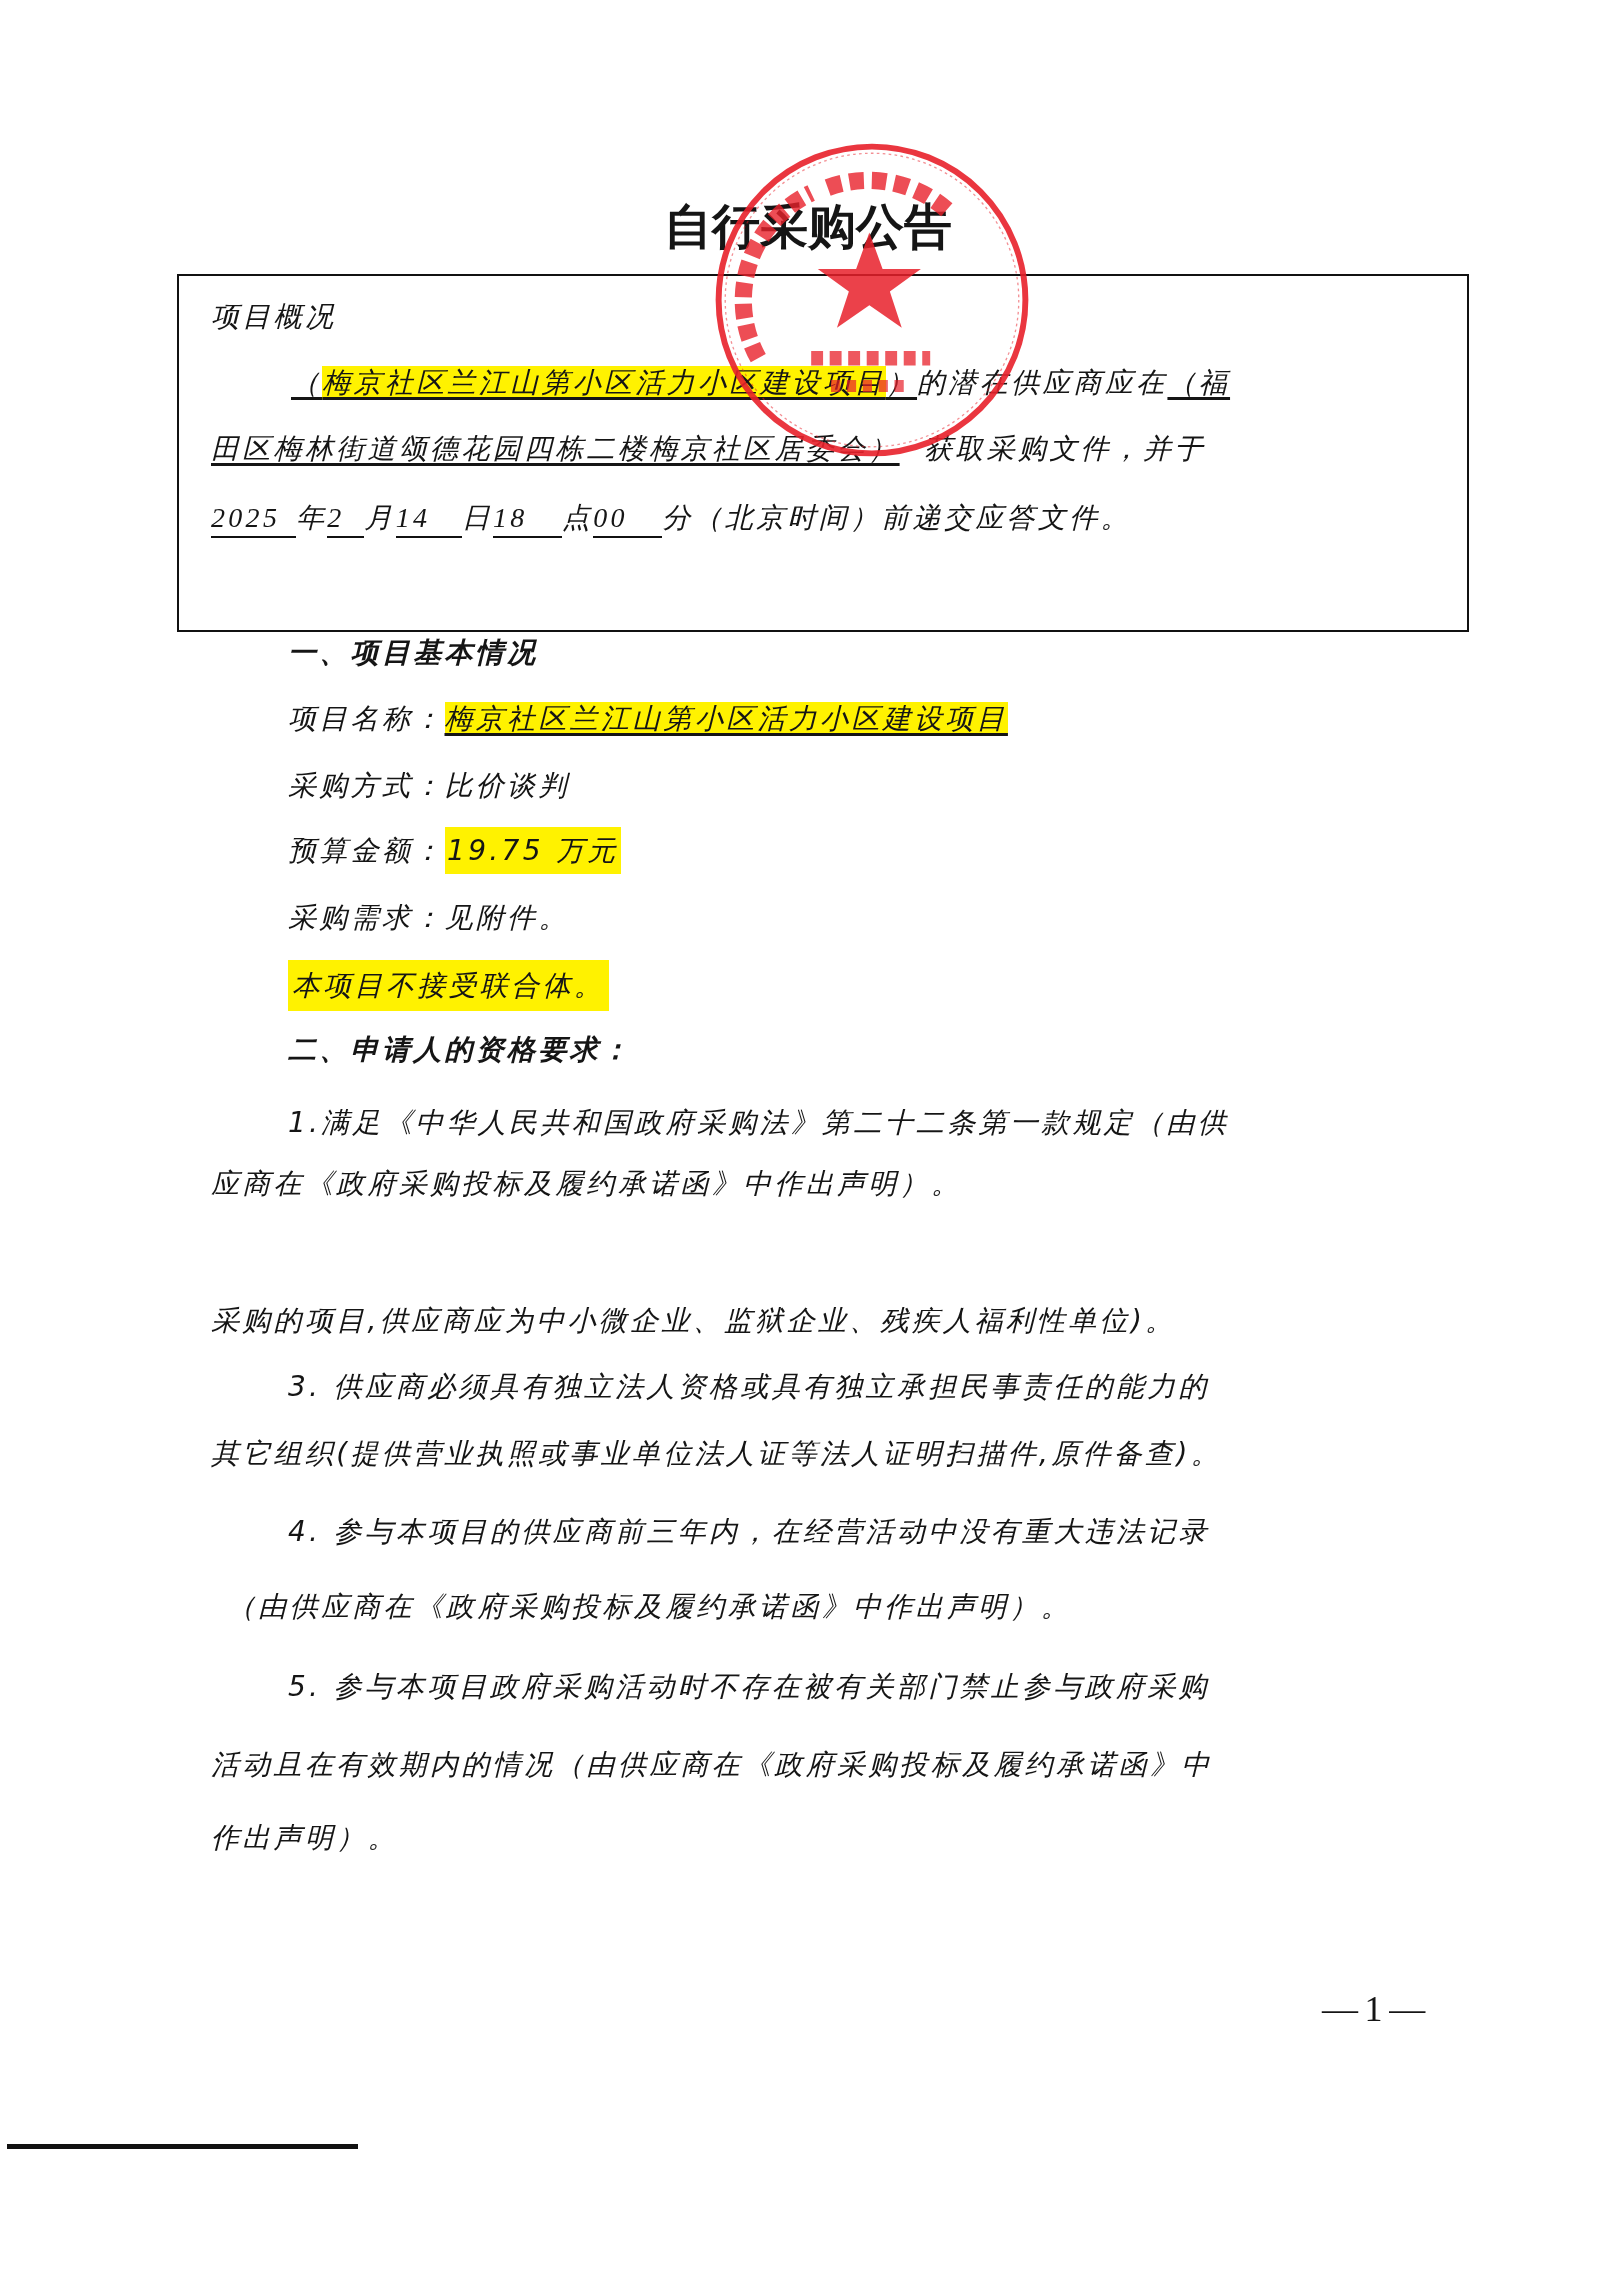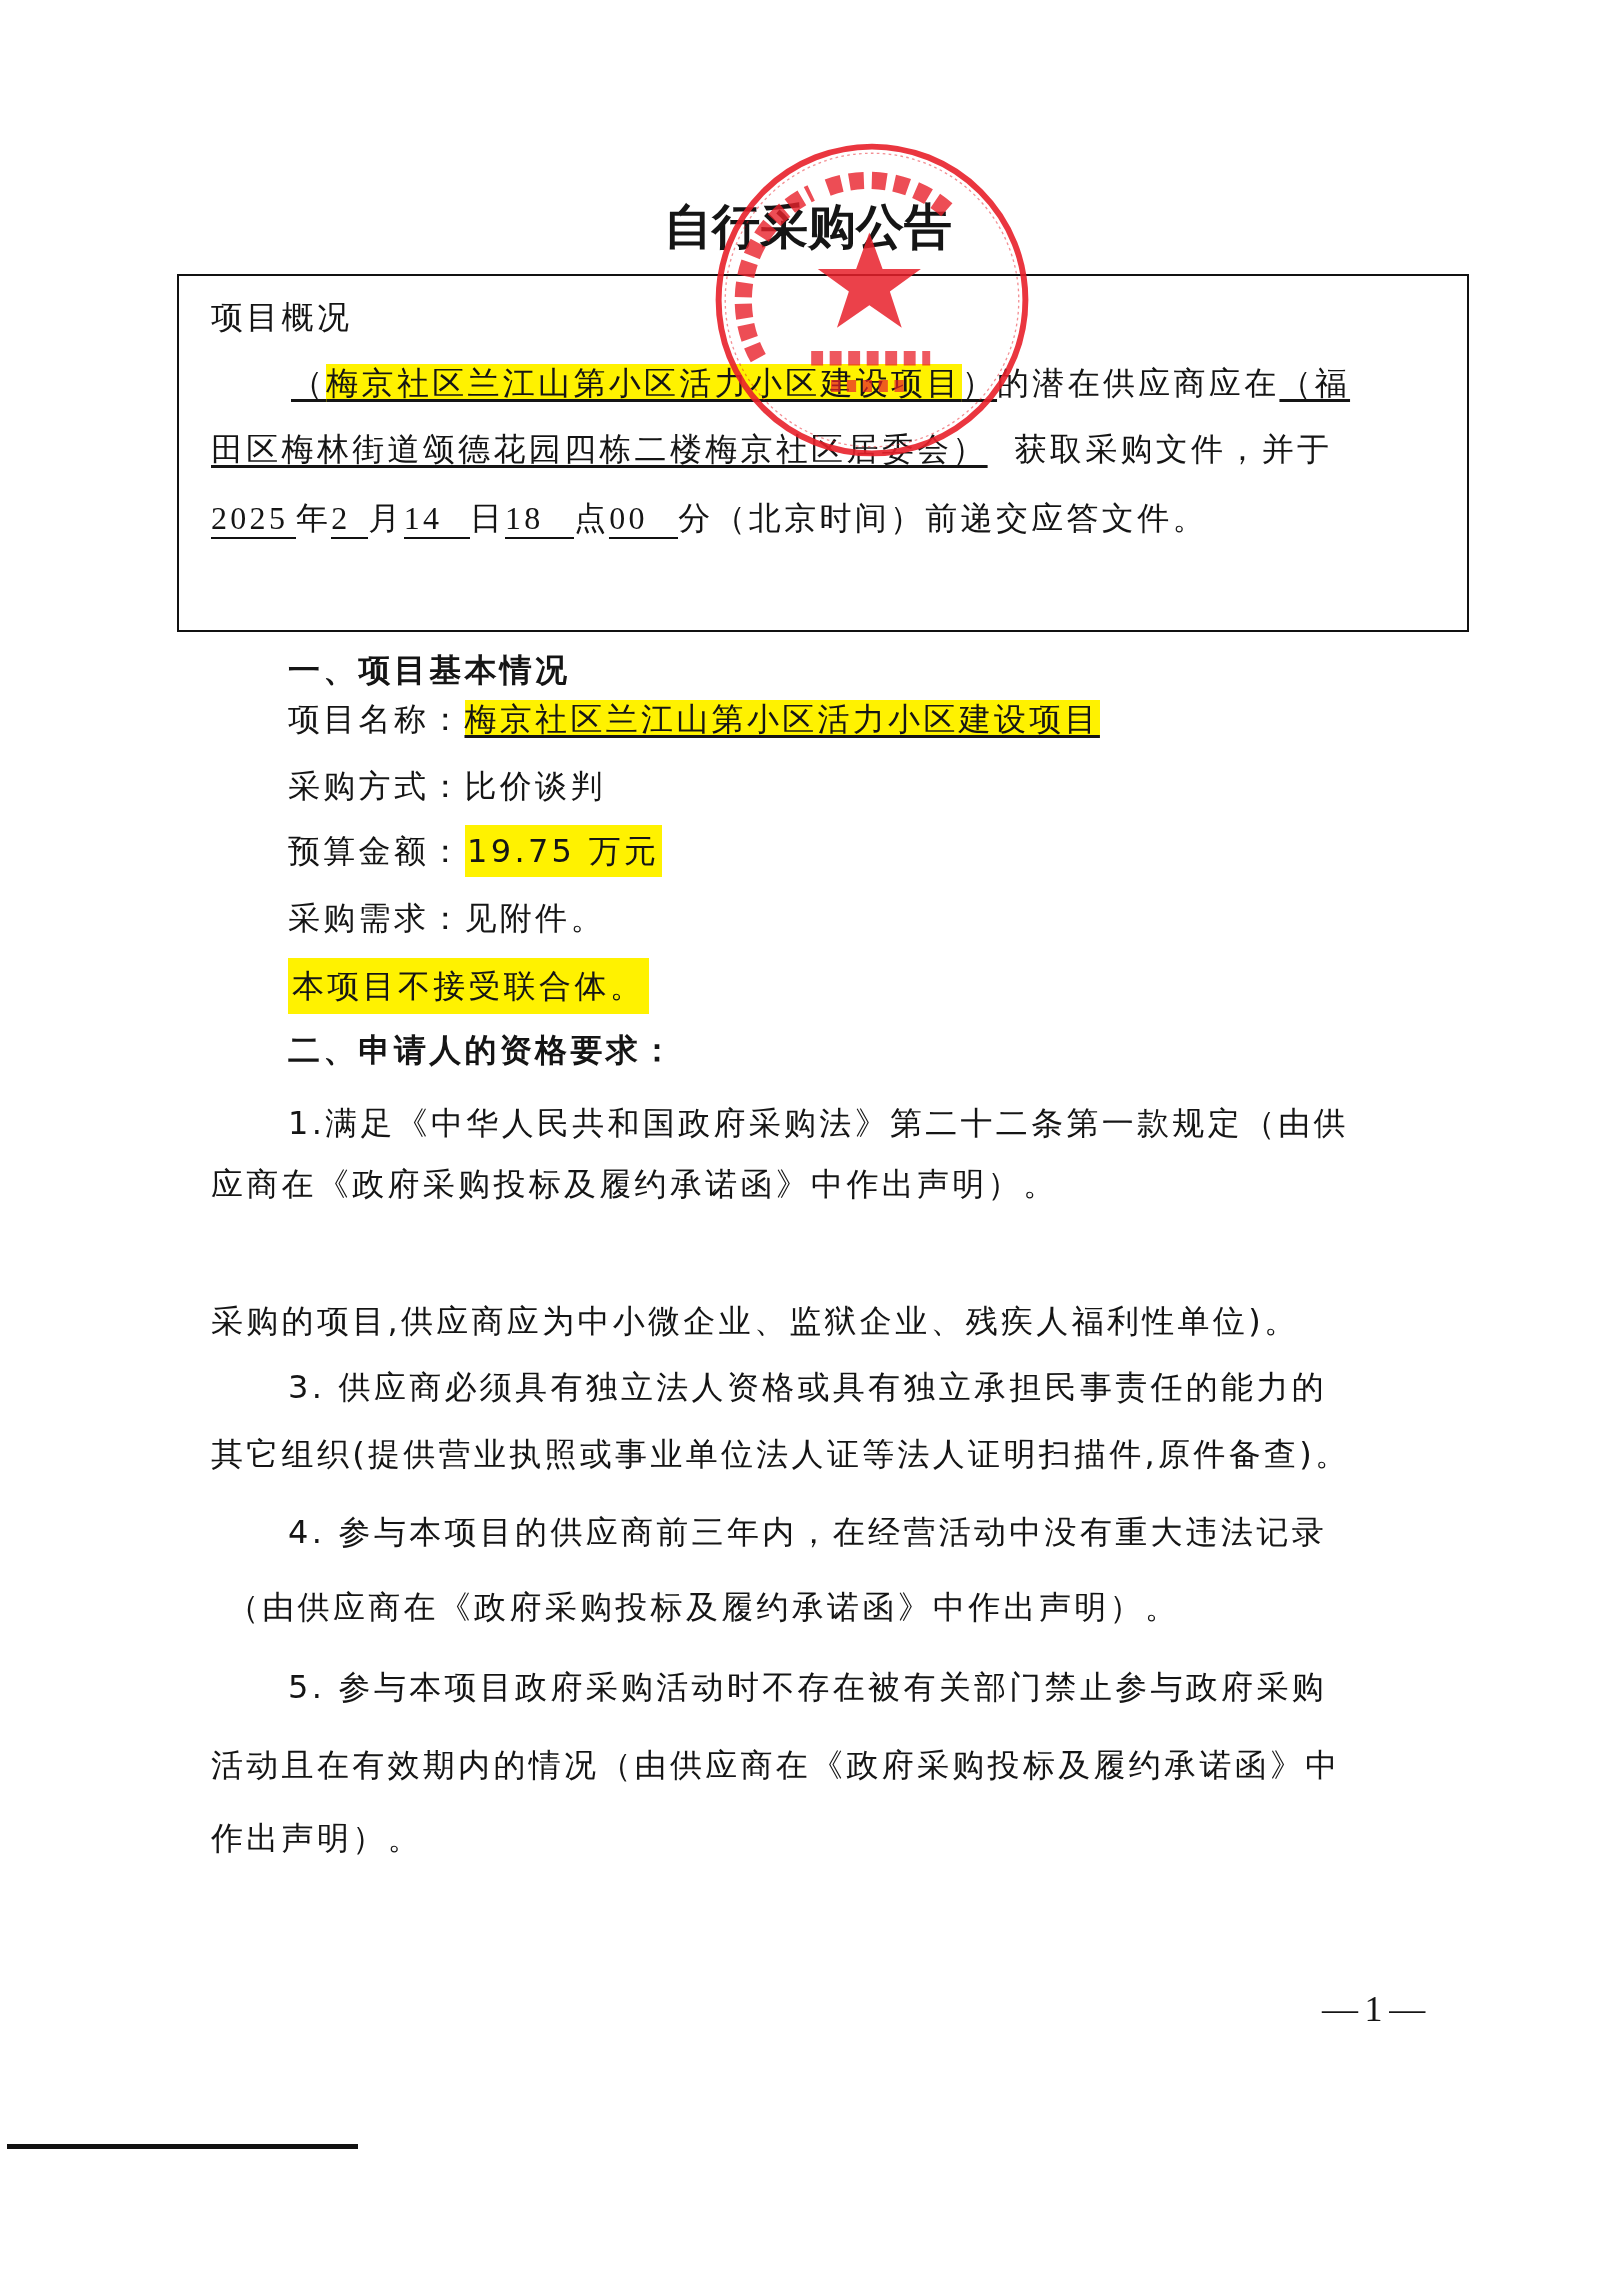--- a/index.html
+++ b/index.html
@@ -1,19 +1,19 @@
 <!DOCTYPE html>
 <html style="font-size:10.6px"><head>
 <meta charset="utf-8">
 <style>
   html, body { margin: 0; padding: 0; background: #ffffff; }
   body { width: 1622px; height: 2295px; position: relative; overflow: hidden;
          font-family: "DejaVu Sans", "Liberation Sans", sans-serif; color: #151515; }
   .page { position: absolute; left: 0; top: 0; width: 1622px; height: 2295px; background: #fff; }
-  .line { position: absolute; white-space: nowrap; font-size: 32px; line-height: 42px; letter-spacing: 3.3px; }
+  .line { position: absolute; white-space: nowrap; font-size: 28px; line-height: 42px; letter-spacing: 3.3px; font-style: italic; }
   .title { position: absolute; left: 664px; top: 198px; font-size: 48px; line-height: 56px;
            font-weight: bold; letter-spacing: 0px; font-family: "DejaVu Serif", "Liberation Serif", serif; }
   .box { position: absolute; left: 177px; top: 274px; width: 1292px; height: 358px;
          border: 2.6px solid #111; box-sizing: border-box; }
   .bold { font-weight: bold; }
   .hl { background: #fff200; }
   .ul { text-decoration: underline; text-decoration-thickness: 2.6px; text-underline-offset: 5.3px; }
   .num { font-family: "Liberation Serif", "DejaVu Serif", serif; }
   .blank { display: inline-block; border-bottom: 2.6px solid #111; text-align: left; line-height: 37px; }
   .stamp { position: absolute; left: 712px; top: 140px; width: 320px; height: 320px; pointer-events: none; }
@@ -37,21 +37,21 @@
   </div>
 
   <div class="line" style="left:211px; top:428px;">
     <span class="ul">田区梅林街道颂德花园四栋二楼梅京社区居委会）</span>&nbsp;&nbsp;<span>获取采购文件，并于</span>
   </div>
 
   <div class="line" style="left:211px; top:497px;">
     <span class="blank num" style="width:85px">2025</span><span>年</span><span class="blank num" style="width:37px">2</span><span>月</span><span class="blank num" style="width:66px">14</span><span>日</span><span class="blank num" style="width:69px">18</span><span>点</span><span class="blank num" style="width:69px">00</span><span>分</span><span>（北京时间）前递交应答文件。</span>
   </div>
 
-  <div class="line bold" style="left:288px; top:632px;margin-top:17px;">一、项目基本情况</div>
+  <div class="line bold" style="left:288px; top:632px;">一、项目基本情况</div>
 
   <div class="line" style="left:288px; top:698px;">
     <span>项目名称：</span><span class="hl ul">梅京社区兰江山第小区活力小区建设项目</span>
   </div>
   <div class="line" style="left:288px; top:765px;">
     <span>采购方式：</span><span>比价谈判</span>
   </div>
   <div class="line" style="left:288px; top:830px;">
     <span>预算金额：</span><span class="hl" style="padding:6.6px 2.6px;">19.75 万元</span>
   </div>

